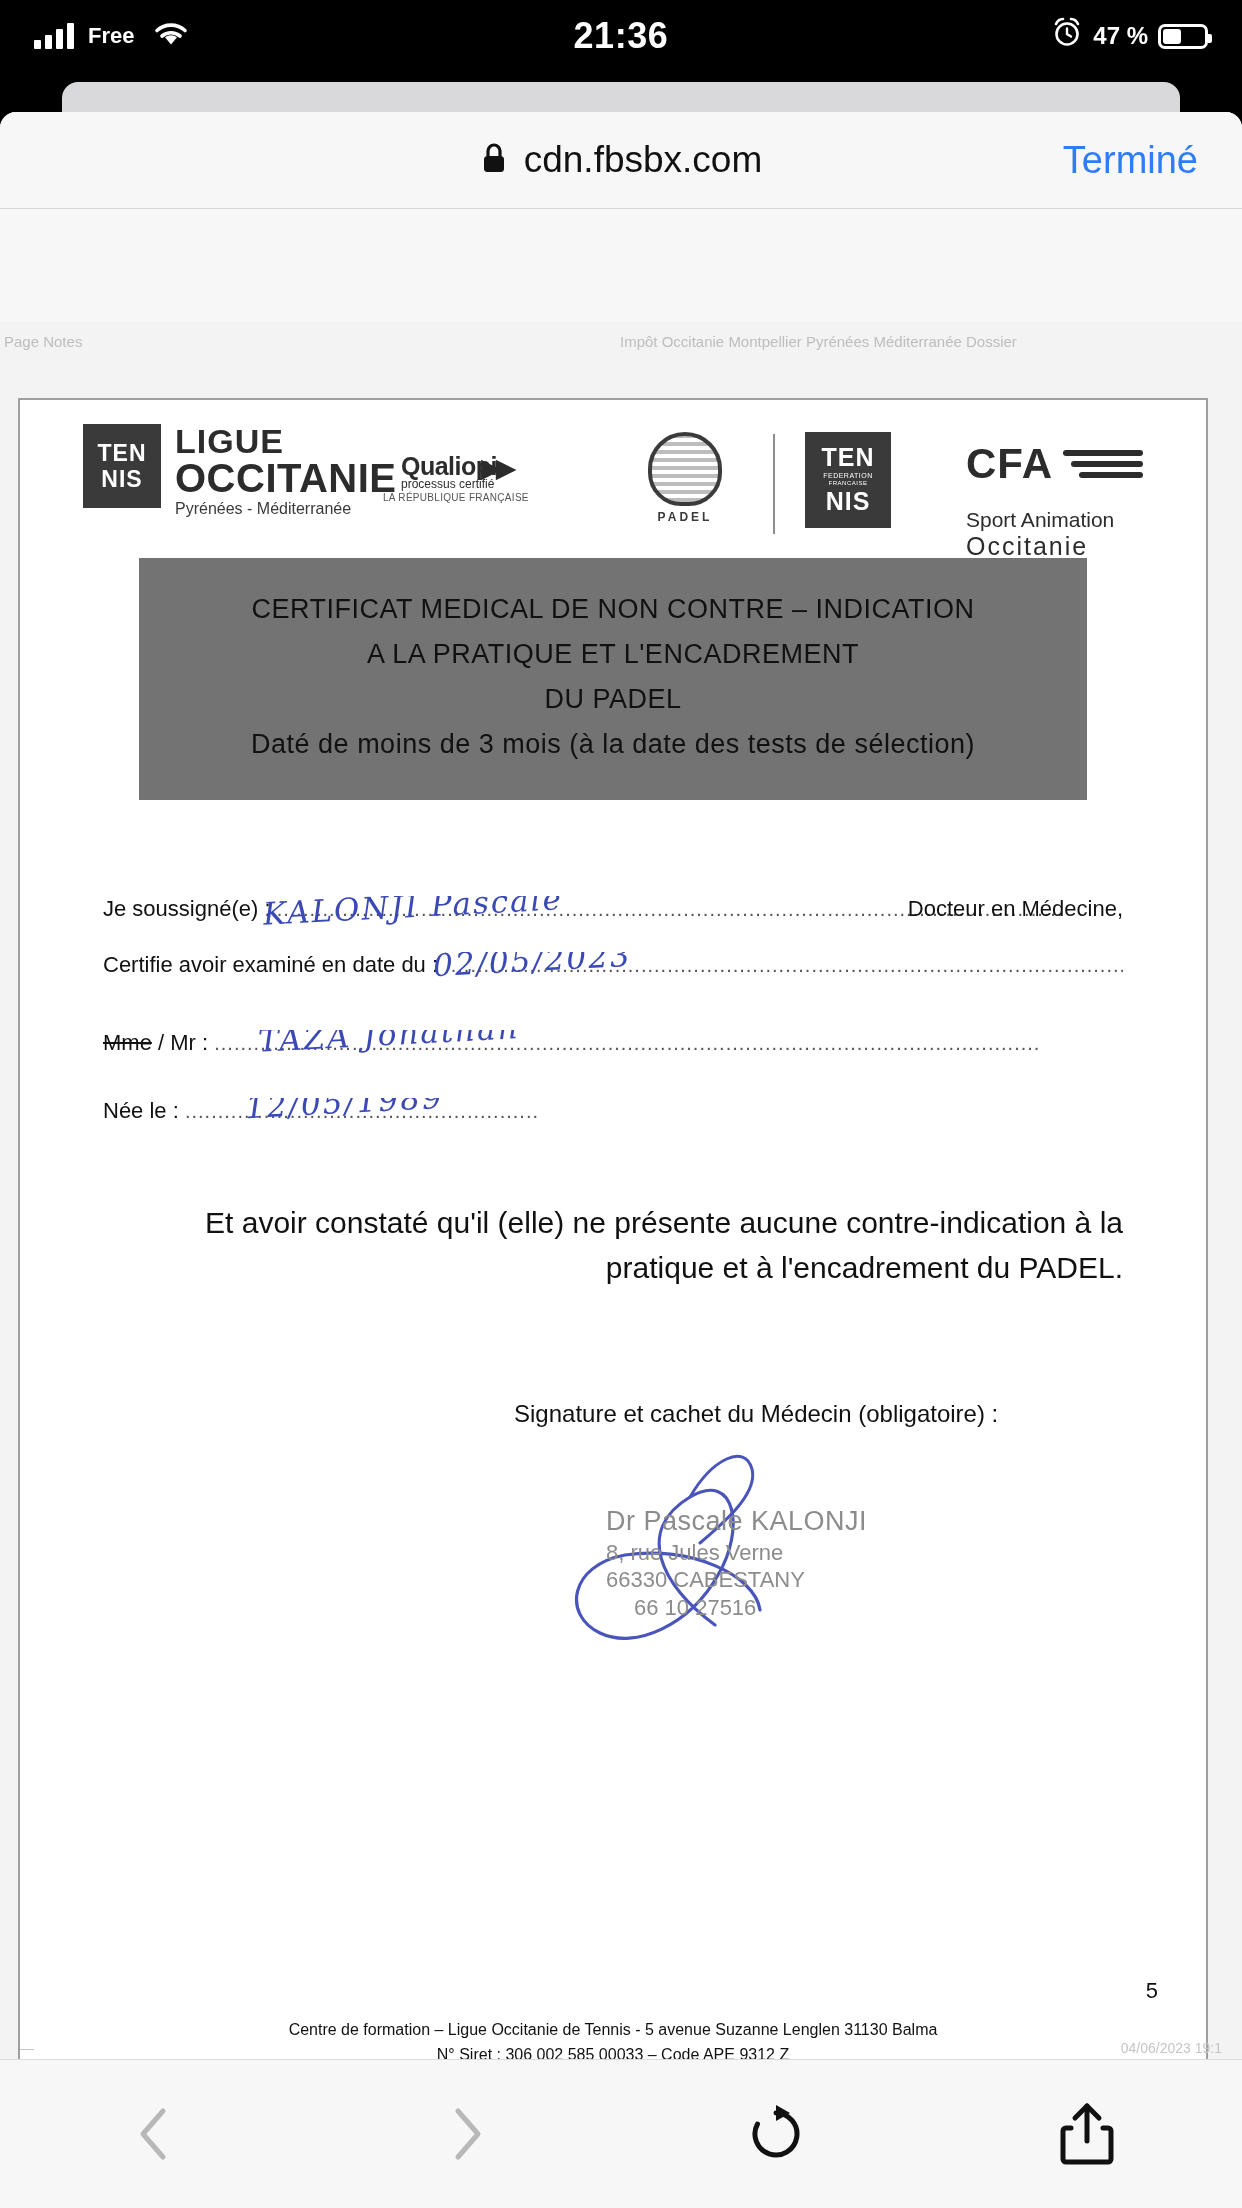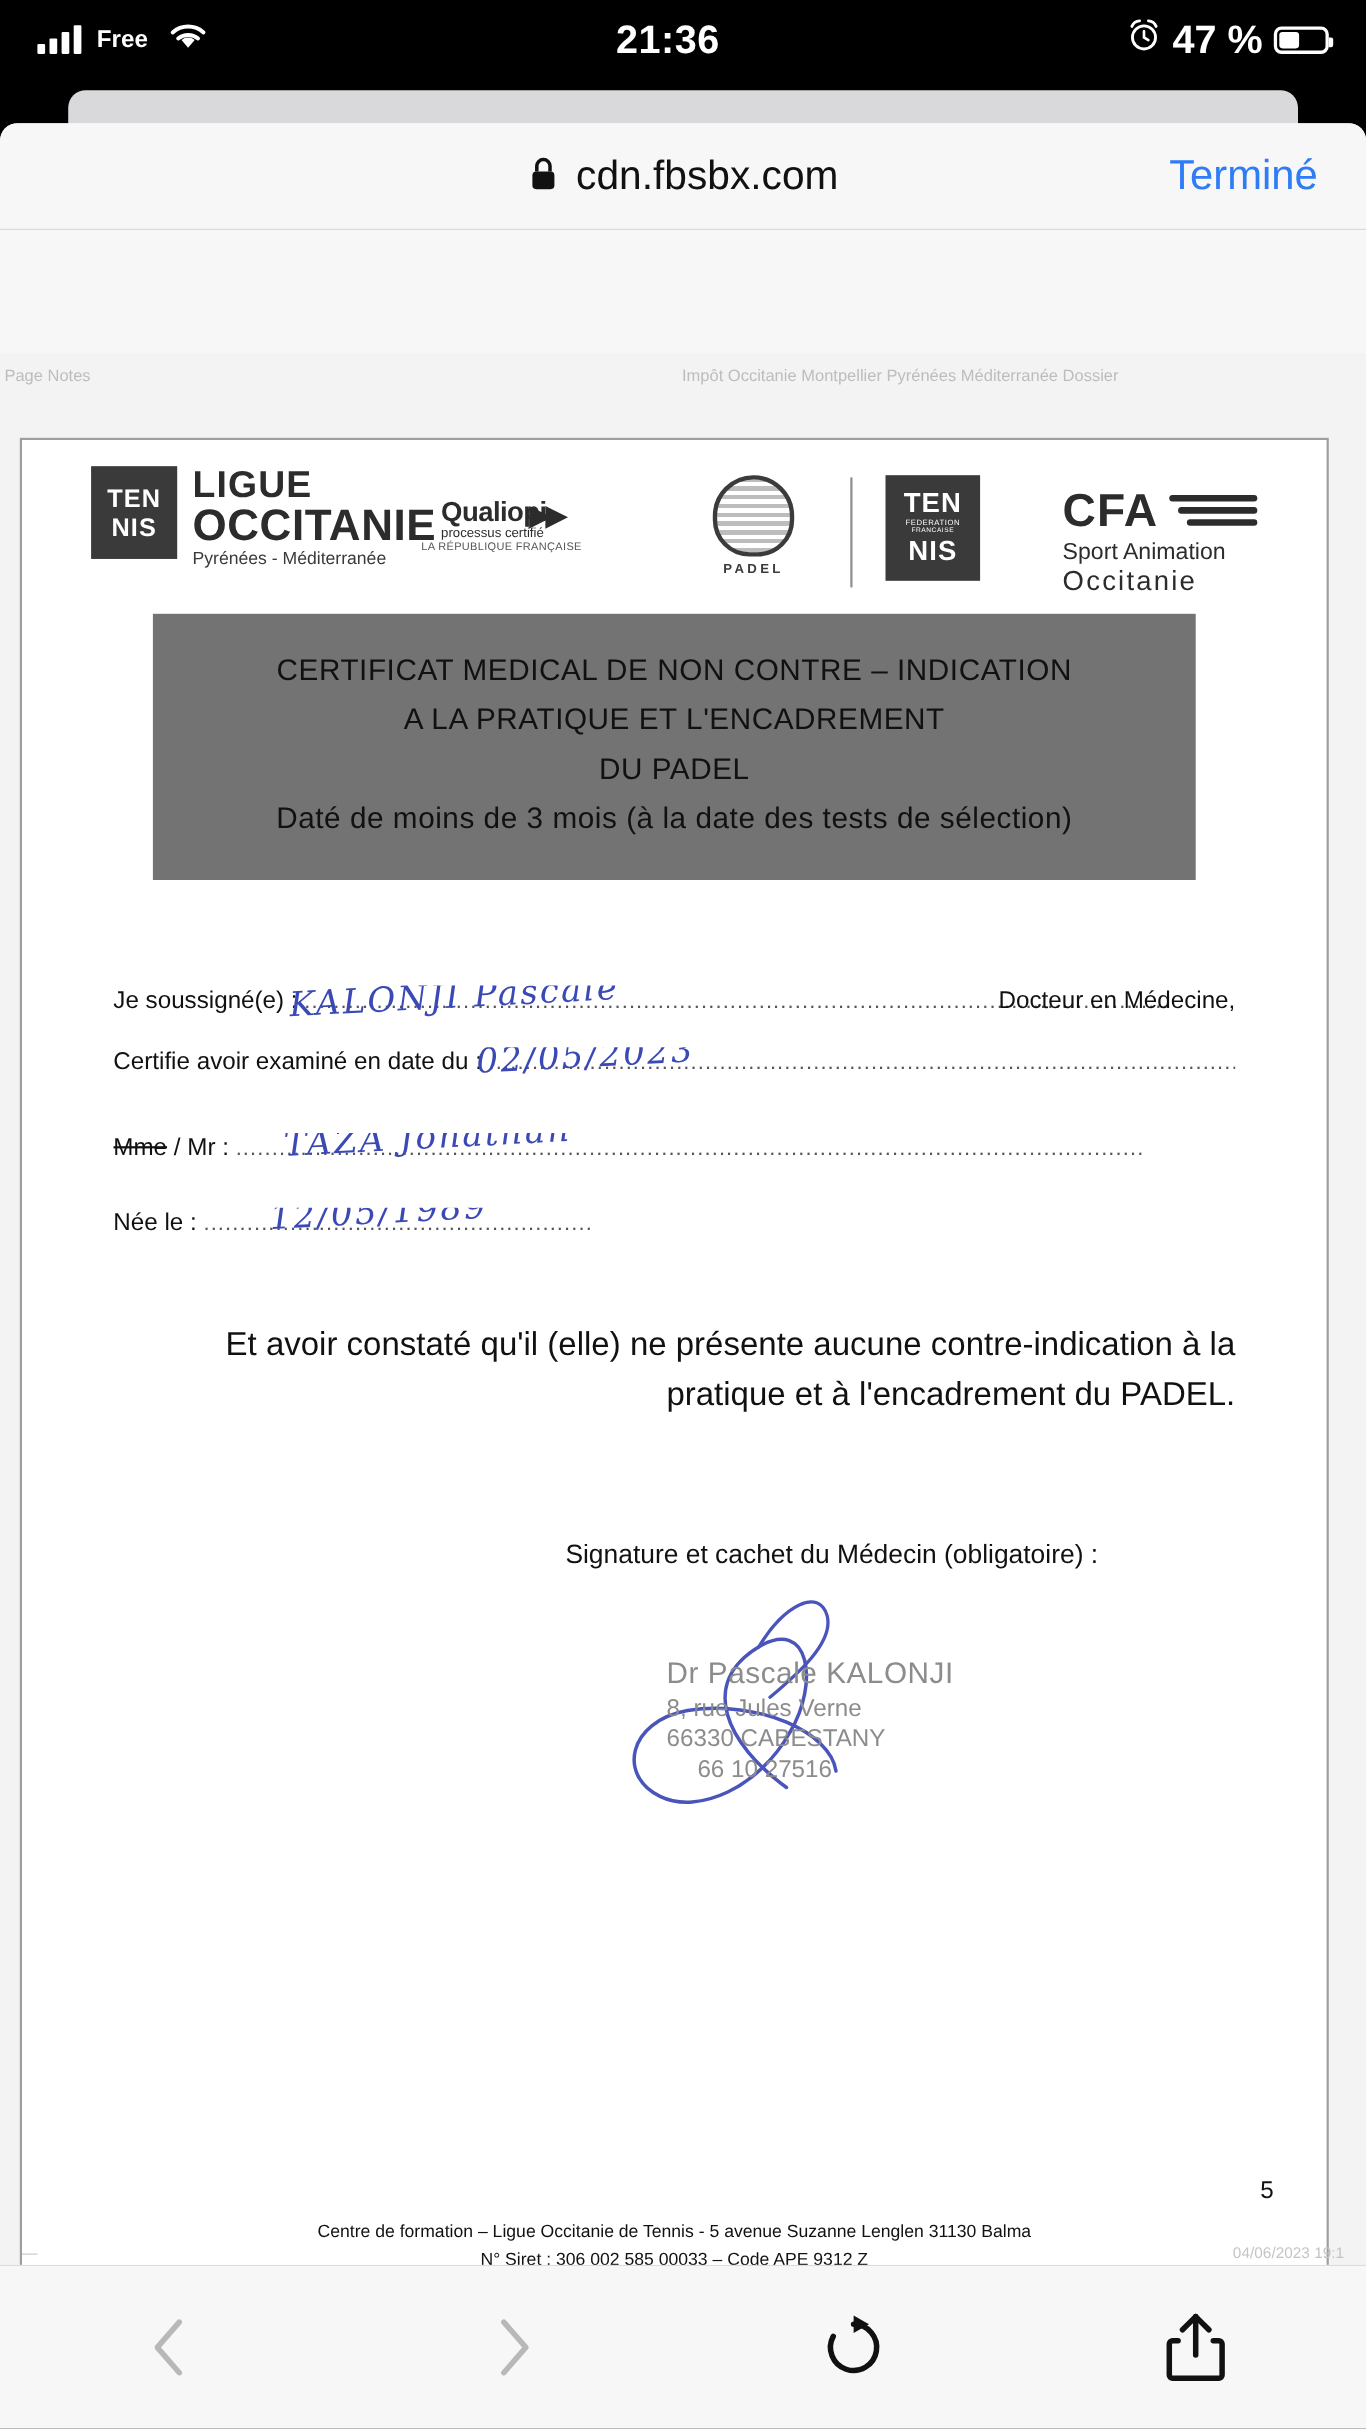--- a/index.html
+++ b/index.html
@@ -49,21 +49,21 @@
     width: 7px;
     background: #fff;
     border-radius: 1px;
   }
   .signal-bars i:nth-child(1) { height: 9px; }
   .signal-bars i:nth-child(2) { height: 14px; }
   .signal-bars i:nth-child(3) { height: 20px; }
   .signal-bars i:nth-child(4) { height: 26px; background: #fff; }
   .carrier { font-size: 22px; font-weight: 600; margin-left: 4px;}
   .wifi-icon { margin-left: 8px; }
-  .battery-pct { font-size: 36px; font-weight: 600; }
+  .battery-pct { font-size: 24px; font-weight: 600; }
   .battery-shell {
     width: 50px; height: 25px;
     border: 3px solid #fff;
     border-radius: 7px;
     position: relative;
     display: inline-block;
     box-sizing: border-box;
   }
   .battery-shell::after {
     content: "";
@@ -288,21 +288,21 @@
     font-size: 42px;
     font-weight: bold;
     color: #2c2c2c;
     letter-spacing: 1px;
   }
   .cfa-lines { display: flex; flex-direction: column; gap: 5px; }
   .cfa-lines span { display:block; height: 6px; background:#2c2c2c; border-radius:3px; }
   .cfa-lines span:nth-child(1){ width: 80px; }
   .cfa-lines span:nth-child(2){ width: 72px; margin-left: 8px;}
   .cfa-lines span:nth-child(3){ width: 64px; margin-left: 16px;}
-  .cfa-sub1 { font-size: 21px; color:#2c2c2c; margin-top: 2px; }
+  .cfa-sub1 { font-size: 21px; color:#2c2c2c; margin-top: 20px; }
   .cfa-sub2 { font-size: 25px; color:#2c2c2c; letter-spacing: 2px; }
 
   
   .title-block {
     margin: 14px 56px 0 56px;
     background: #737373;
     color: #111;
     text-align: center;
     padding: 22px 10px 26px 10px;
     box-sizing: border-box;

